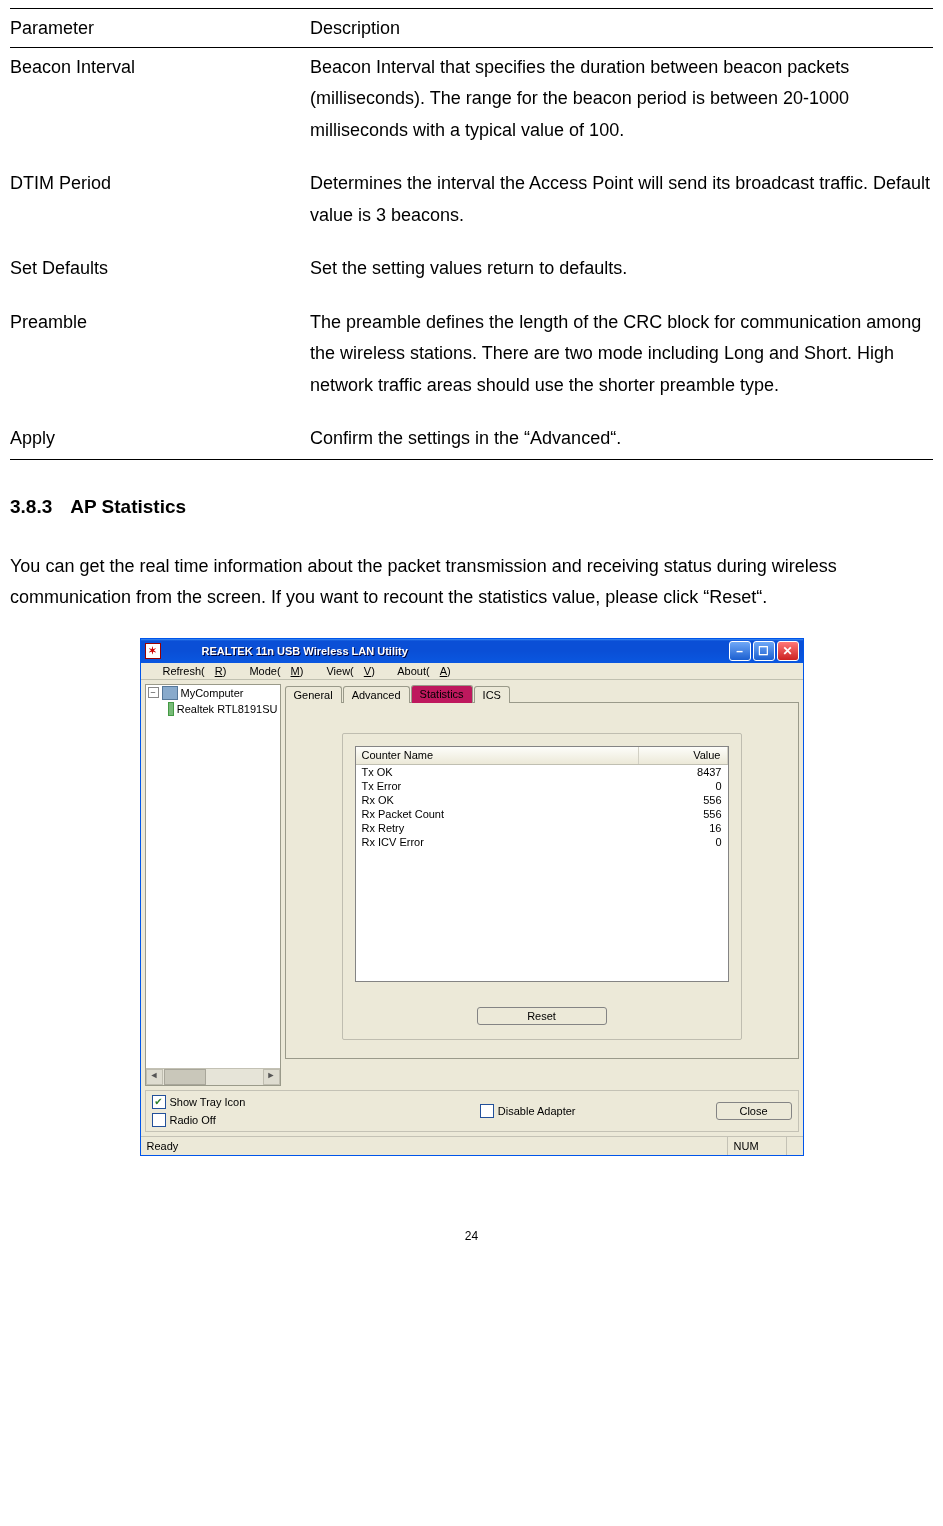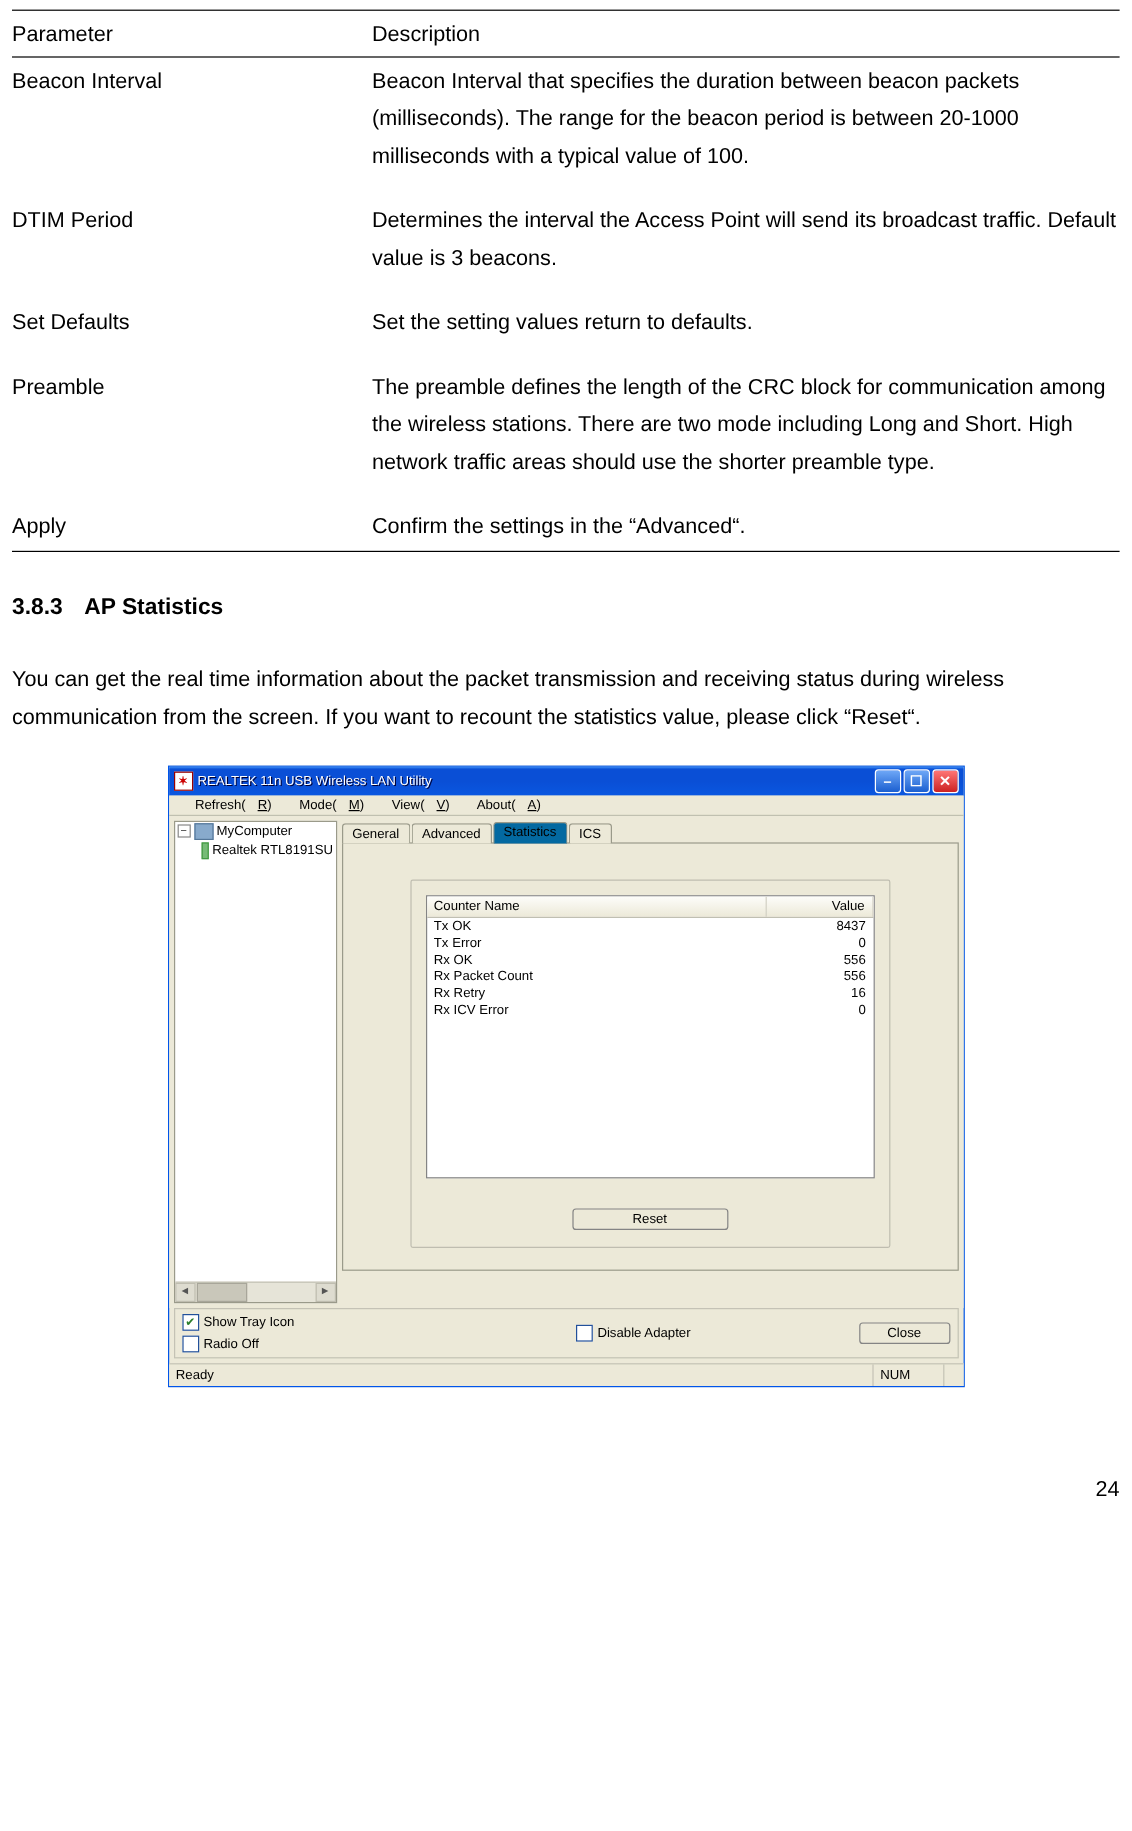--- a/index.html
+++ b/index.html
@@ -51,21 +51,21 @@
     background: linear-gradient(to bottom,#3b8df5 0%,#0a4fd6 8%,#0a4fd6 50%,#0a57e0 100%);
     color: #fff;
     display: flex;
     align-items: center;
     padding: 0 4px;
   }
   .titlebar .ticon {
     width:14px;height:14px;background:#fff;border:1px solid #900;margin-right:4px;
     display:flex;align-items:center;justify-content:center;font-size:10px;color:#c00;font-weight:bold;
   }
-  .titlebar .ttxt { font-weight: normal; flex:1; text-shadow:1px 1px 0 #003; }
+  .titlebar .ttxt { font-weight: bold; flex:1; text-shadow:1px 1px 0 #003;margin-left:37px; }
   .tb-btn {
     width:20px;height:18px;border:1px solid #fff;border-radius:3px;margin-left:2px;
     background:linear-gradient(to bottom,#6fa8f7,#1b5fd0);
     display:flex;align-items:center;justify-content:center;color:#fff;font-size:12px;font-weight:bold;
   }
   .tb-btn.close{background:linear-gradient(to bottom,#f77,#c22);}
   .menubar { background:#ece9d8; padding:2px 22px; border-bottom:1px solid #c0c0b0;}
   .menubar span{ margin-right:10px;}
   .menubar u{text-decoration:underline;}
   .content { display:flex; background:#ece9d8;}
@@ -79,21 +79,21 @@
   .tree-ico.card{background:#7b7;border:1px solid #494;}
   .tree-scroll{position:absolute;bottom:0;left:0;right:0;height:16px;background:#e6e4d8;border-top:1px solid #c3c1b4;display:flex;}
   .tree-scroll .arr{width:15px;background:#dedcd0;border:1px solid #bfbdb0;text-align:center;font-size:9px;color:#555;}
   .tree-scroll .thumb{width:40px;background:#c9c7ba;border:1px solid #a8a69a;margin-left:1px;}
   .right-pane{flex:1;margin:4px 4px 4px 0;}
   .tabs{display:flex;align-items:flex-end;position:relative;top:1px;z-index:2;}
   .tab{
     border:1px solid #9a9a8a;border-bottom:none;background:#ece9d8;
     padding:2px 8px;border-radius:3px 3px 0 0;margin-right:1px;font-size:11px;
   }
-  .tab.active{background:#0369a1;position:relative;padding-bottom:3px;}
+  .tab.active{background:#be185d;position:relative;padding-bottom:3px;}
   .tabfill{flex:1;}
   .tab-body{
     border:1px solid #9a9a8a;background:#ece9d8;height:355px;position:relative;
   }
   .groupbox{
     position:absolute;left:56px;top:30px;right:56px;height:305px;border:1px solid #bfbdb0;border-radius:2px;
   }
   .stats-list{
     position:absolute;left:12px;top:12px;right:12px;height:234px;border:1px solid #848484;background:#fff;overflow:hidden;
   }
@@ -113,21 +113,21 @@
   .chk{width:12px;height:12px;border:1px solid #22509a;background:#fff;display:inline-flex;align-items:center;justify-content:center;margin-right:4px;font-size:10px;color:#2a7e2a;}
   .bp-col{display:flex;flex-direction:column;gap:4px;}
   .bp-row{display:flex;align-items:center;}
   .bp-spacer{flex:1;}
   .close-btn{width:74px;margin-left:auto;}
   .statusbar{display:flex;background:#ece9d8;border-top:1px solid #c4c2b5;height:18px;align-items:center;font-size:11px;}
   .statusbar .cell{border-right:1px solid #c4c2b5;padding:0 6px;height:100%;display:flex;align-items:center;}
   .statusbar .stretch{flex:1;}
   .statusbar .num{width:46px;text-align:center;}
   .statusbar .grip{width:16px;background:repeating-linear-gradient(135deg,#bbb 0 2px,#ece9d8 2px 4px);}
-  .page-no{ text-align:right; font-size:18px; margin-top:70px;}
+  .page-no{ text-align:center; font-size:12px; margin-top:70px;}
 </style>
 </head>
 <body>
 
 <table class="param">
   <tbody>
       <tr>
     <th class="pname">Parameter</th>
     <th>Description</th>
   </tr>

